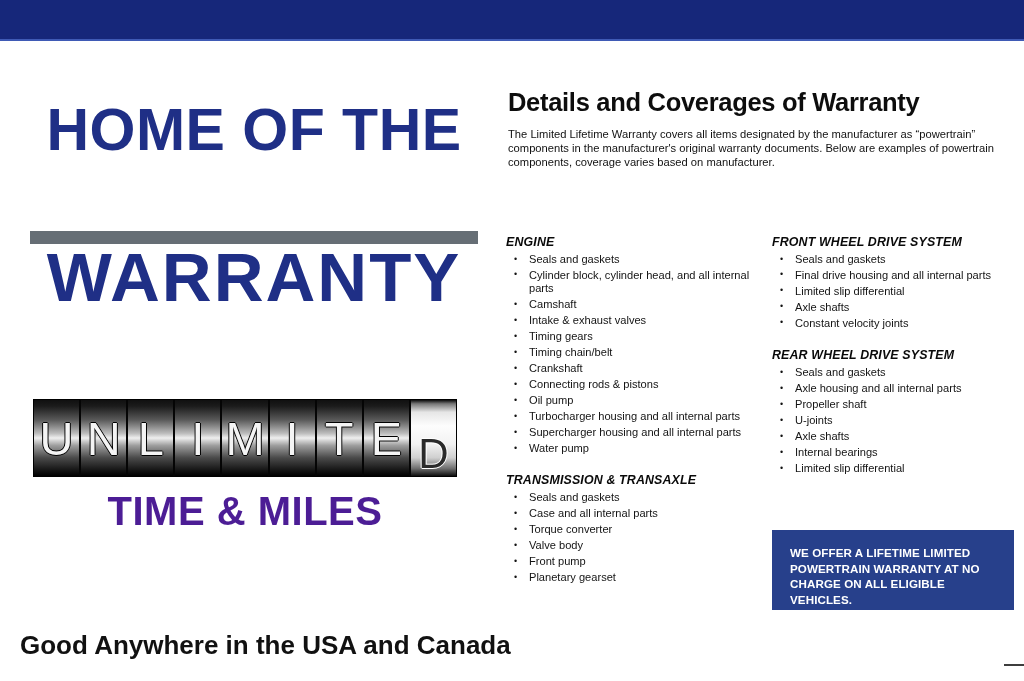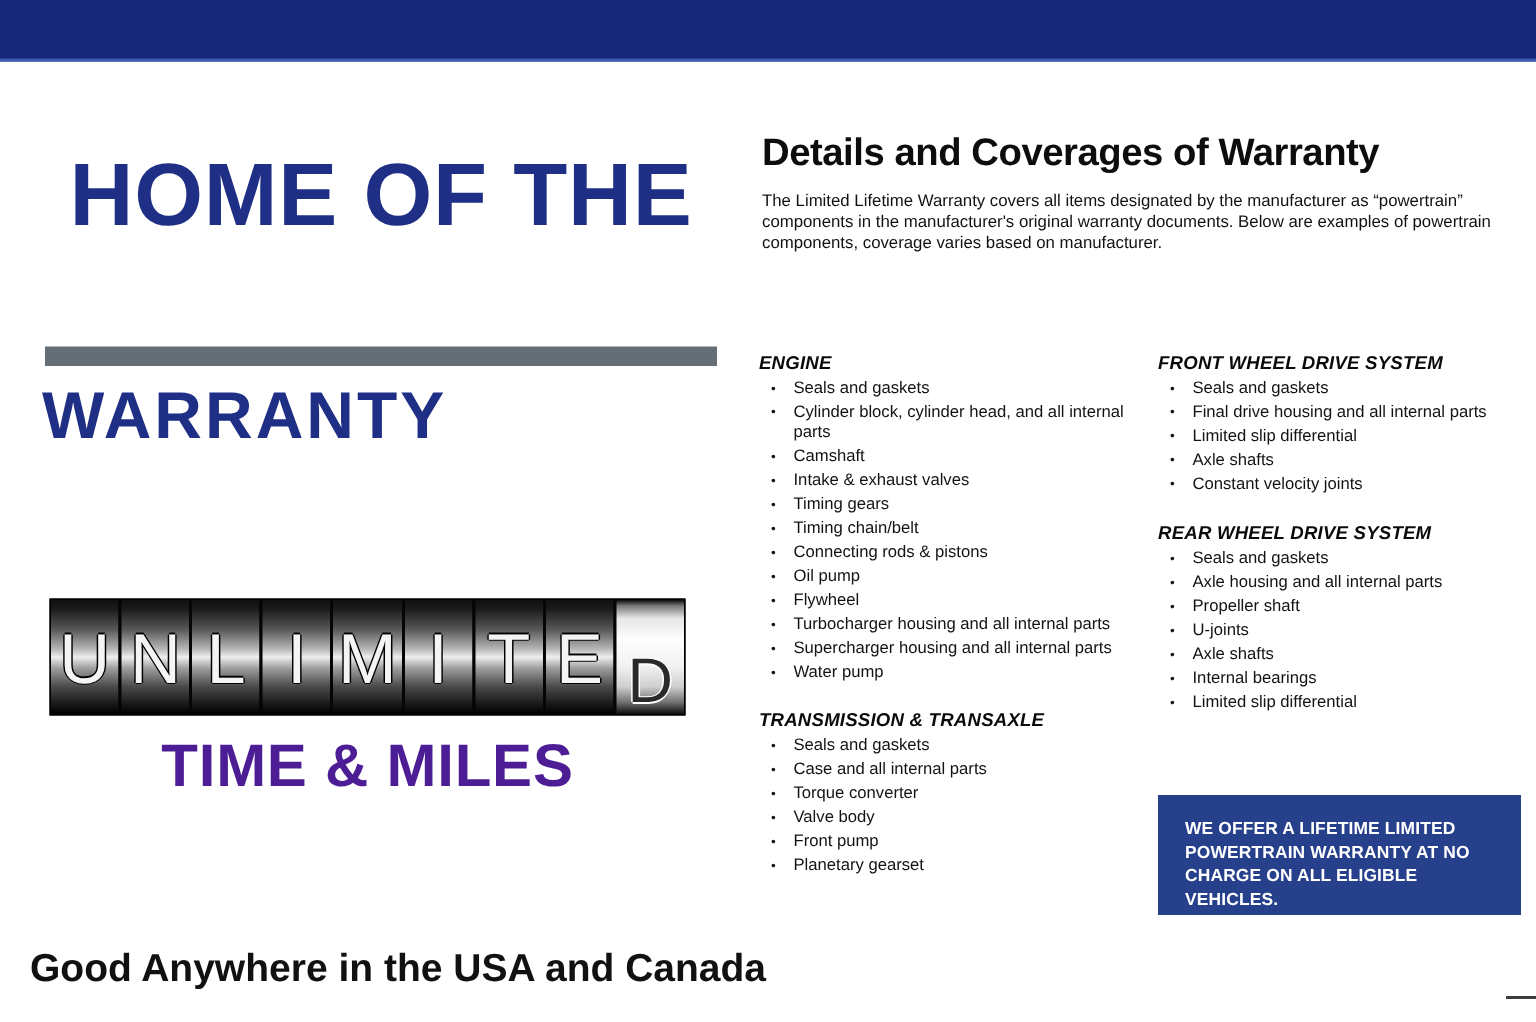--- a/index.html
+++ b/index.html
@@ -53,26 +53,26 @@
     white-space: nowrap;
   }
   .hero-rule {
     position: absolute; left: 30px; top: 190px;
     width: 448px; height: 13px;
     background: #666e75;
   }
   .hero-warranty {
     position: absolute; left: 28px; top: 205px;
     width: 452px;
-    font-size: 44px;
+    font-size: 69px;
     line-height: 64px;
     font-weight: bold;
     letter-spacing: 2px;
     color: #1f2f86;
-    text-align: left;
+    text-align: center;
     white-space: nowrap;
   }
 
   
   .odometer {
     position: absolute; left: 33px; top: 358px;
     width: 424px; height: 78px;
     display: flex;
     background: #000000;
     border: 1px solid #000;
@@ -300,23 +300,23 @@
 
       <div class="section">
         <div class="section-head">ENGINE</div>
         <ul class="items">
             <li>Seals and gaskets</li>
             <li>Cylinder block, cylinder head, and all internal parts</li>
             <li>Camshaft</li>
             <li>Intake &amp; exhaust valves</li>
             <li>Timing gears</li>
             <li>Timing chain/belt</li>
+            <li>Crankshaft</li>
             <li>Connecting rods &amp; pistons</li>
             <li>Oil pump</li>
-            <li>Flywheel</li>
             <li>Turbocharger housing and all internal parts</li>
             <li>Supercharger housing and all internal parts</li>
             <li>Water pump</li>
           </ul>
       </div>
 
       <div class="section">
         <div class="section-head">TRANSMISSION &amp; TRANSAXLE</div>
         <ul class="items">
             <li>Seals and gaskets</li>

